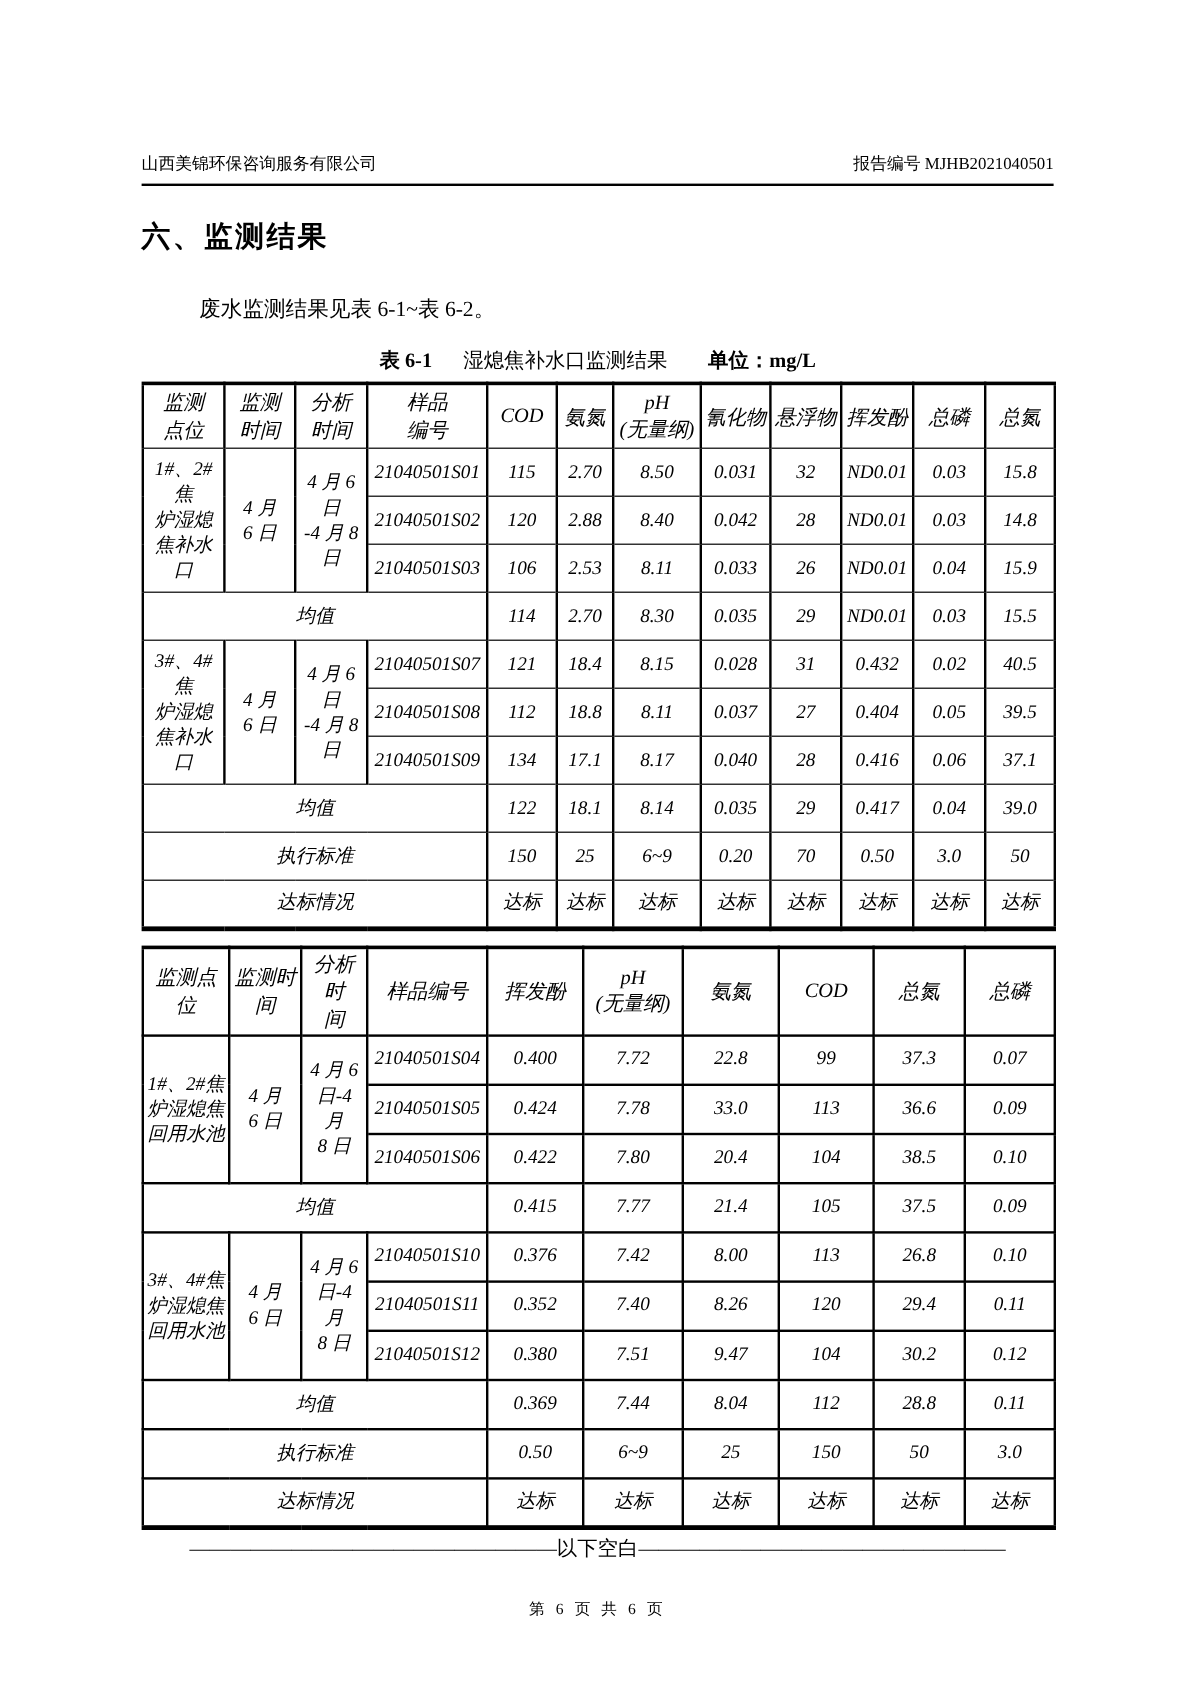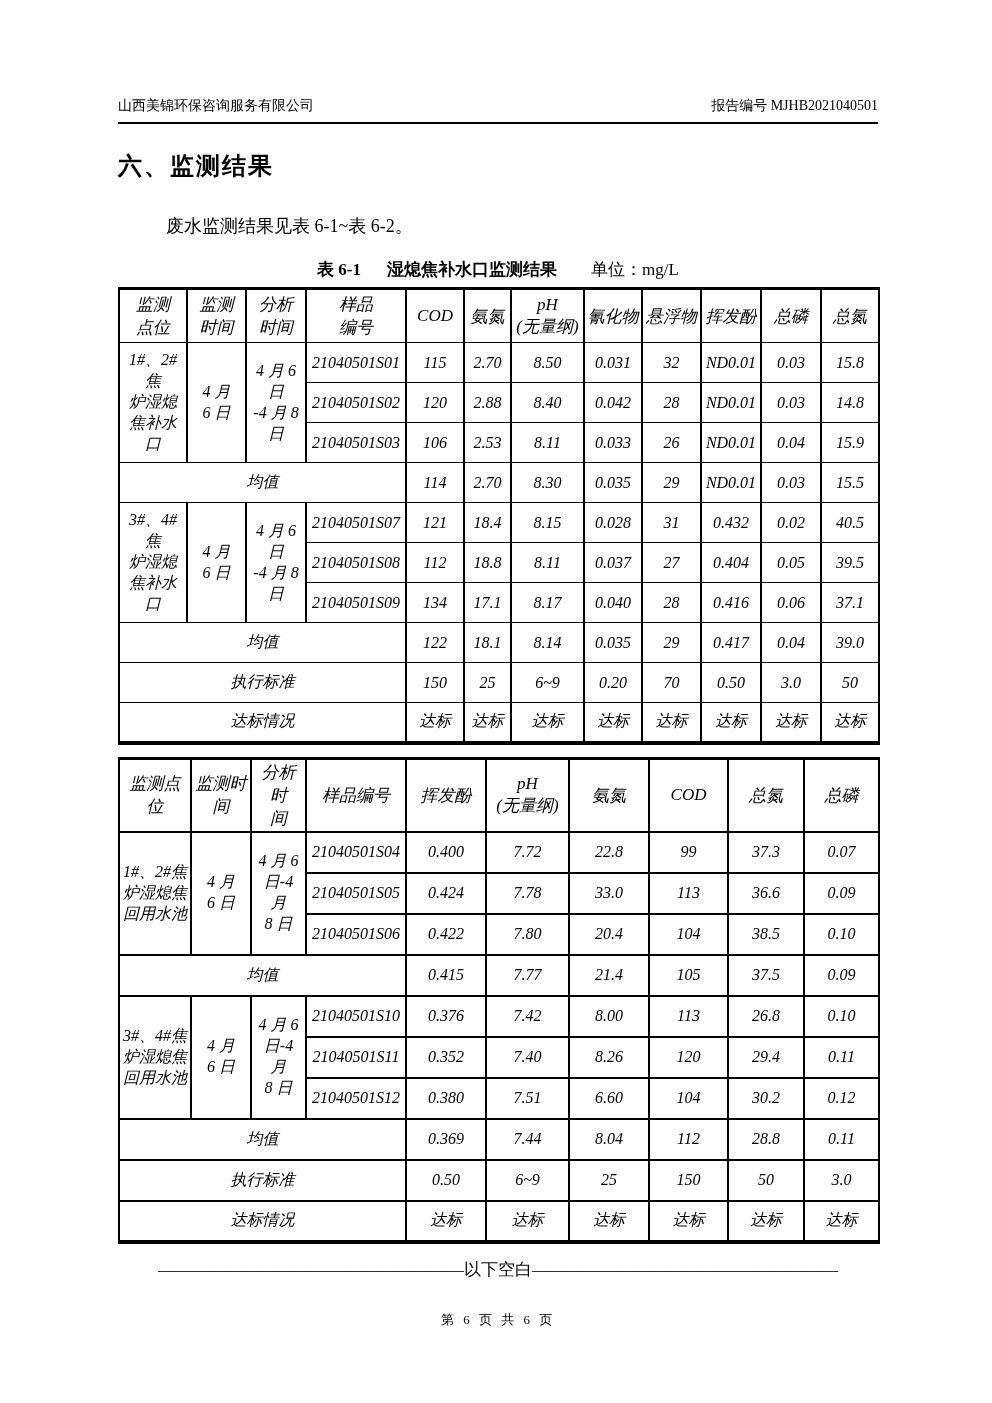--- a/index.html
+++ b/index.html
@@ -13,28 +13,29 @@
     font-family: "Liberation Serif", "DejaVu Serif", serif;
     overflow: hidden;
   }
   .content { width: 760px; margin-left: 118px; }
   .doc-header {
     display: flex;
     justify-content: space-between;
     align-items: flex-end;
     padding-top: 97px;
     font-size: 14px;
+    margin-top: 31px;
   }
   .header-rule { border: none; border-top: 2px solid #000; margin-top: 7px; }
   .section-title { font-size: 24px; font-weight: bold; margin-top: 26px; letter-spacing: 2px; }
   .intro { font-size: 18px; margin-top: 32px; text-indent: 48px; }
   .tbl-caption { text-align: center; font-size: 17px; margin-top: 20px; }
   .tbl-caption .cap-label { font-weight: bold; margin-right: 26px; }
-  .tbl-caption .cap-title { font-weight: bold; }
-  .tbl-caption .cap-unit { font-weight: normal; margin-left: 34px; }
+  .tbl-caption .cap-title { font-weight: normal; }
+  .tbl-caption .cap-unit { font-weight: bold; margin-left: 34px; }
   table {
     border-collapse: collapse;
     table-layout: fixed;
     width: 760px;
     margin-top: 6px;
     font-size: 16px;
     text-align: center;
     font-style: italic;
   }
   table { border: 2px solid #000; border-top-width: 3px; border-bottom-width: 4px; }
@@ -47,21 +48,21 @@
     vertical-align: middle;
     padding: 1px 2px;
     overflow: hidden;
   }
   #table2 td { border-top-width: 2px; border-bottom-width: 2px; }
   .th { font-size: 17px; }
   #table1 tr.hdr { height: 54px; }
   #table1 tr { height: 40px; }
   #table2 tr.hdr { height: 52px; }
   #table2 tr { height: 41px; }
-  .blank-note { text-align: center; font-size: 17px; margin-top: 14px; white-space: nowrap; overflow: hidden; }
+  .blank-note { text-align: center; font-size: 17px; margin-top: 4px; white-space: nowrap; overflow: hidden; }
   .page-footer { text-align: center; font-size: 13px; margin-top: 30px; letter-spacing: 3px; }
 </style>
 </head>
 <body>
 
 <div class="page">
   <div class="content">
 
     <div class="doc-header">
       <span>山西美锦环保咨询服务有限公司</span>
@@ -339,21 +340,21 @@
         <td>7.40</td>
         <td>8.26</td>
         <td>120</td>
         <td>29.4</td>
         <td>0.11</td>
       </tr>
       <tr>
         <td>21040501S12</td>
         <td>0.380</td>
         <td>7.51</td>
-        <td>6.60</td>
+        <td>9.47</td>
         <td>104</td>
         <td>30.2</td>
         <td>0.12</td>
       </tr>
       <tr>
         <td colspan="4">均值</td>
         <td>0.369</td>
         <td>7.44</td>
         <td>8.04</td>
         <td>112</td>

